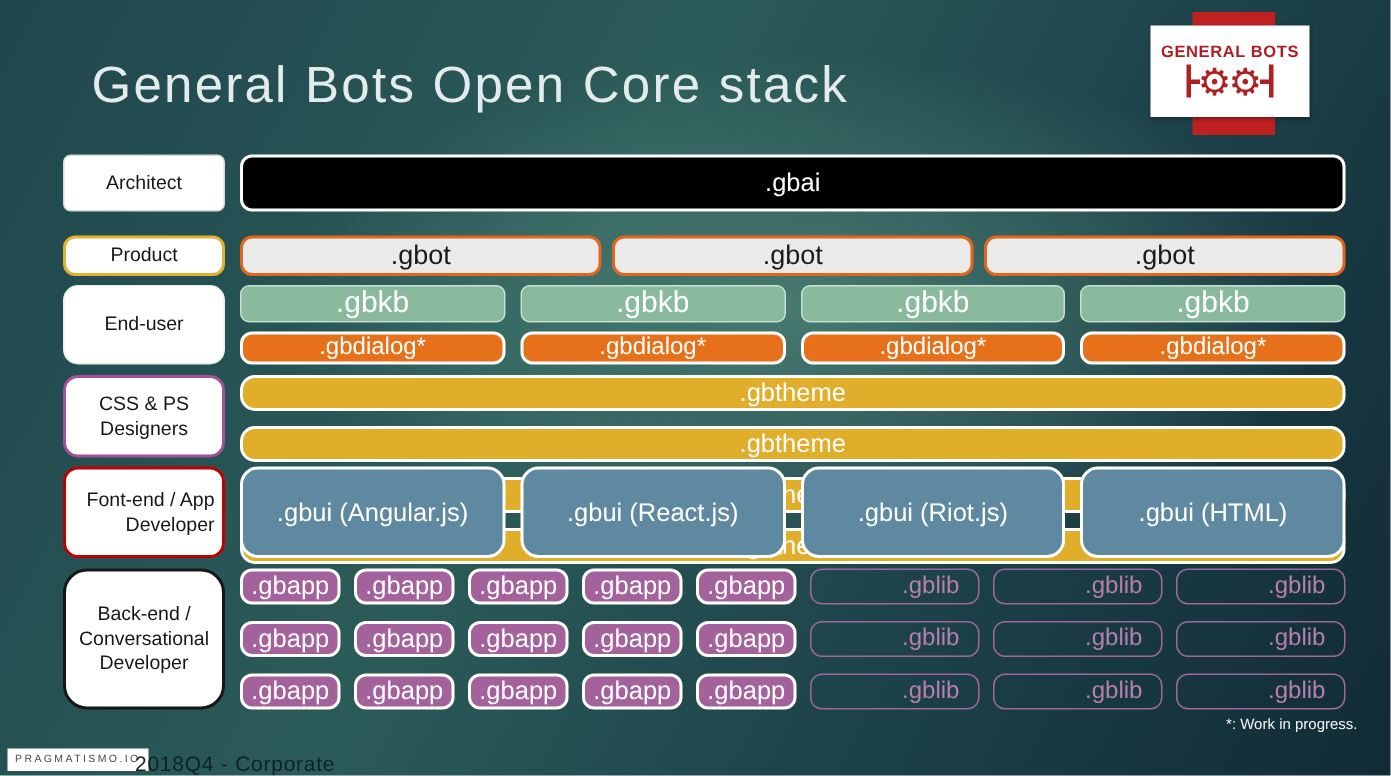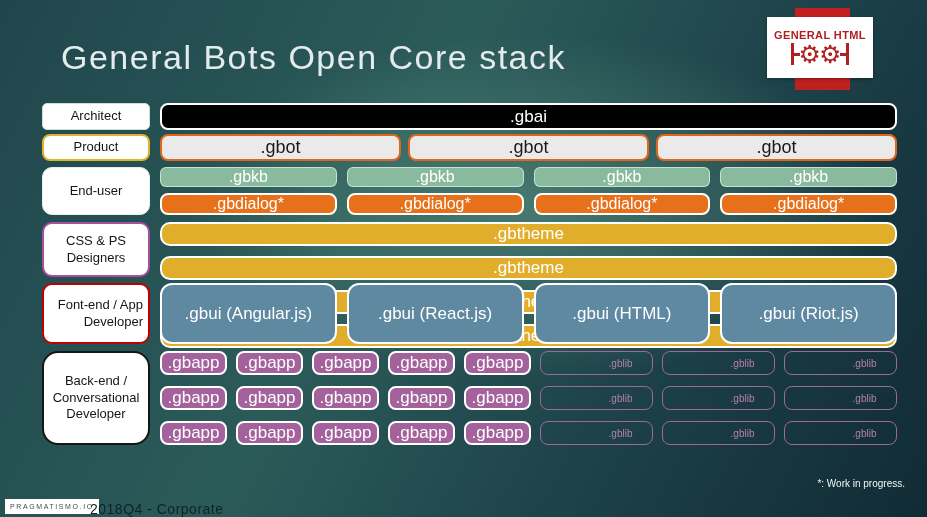--- a/index.html
+++ b/index.html
@@ -45,57 +45,57 @@
   .lbl-frontend  { border:2px solid #c00000; border-radius:10px;text-align:right; }
   .lbl-backend   { border:2px solid #161616; border-radius:16px; }
   .content { flex:1; display:flex; }
   .rows { flex:1; display:flex; flex-direction:column; }
   .box {
     flex:1; box-sizing:border-box; color:#ffffff;
     display:flex; align-items:center; justify-content:center; white-space:nowrap;
   }
   .gbai     { background:#000000; border:2px solid #ffffff; border-radius:8px;  font-size:17px; }
   .gbot     { background:#eaeaea; border:2px solid #e1661c; border-radius:8px;  font-size:18px; color:#1a1a1a; }
-  .gbkb     { background:#8aba9d; border:1px solid rgba(255,255,255,0.55); border-radius:6px; font-size:16px; }
+  .gbkb     { background:#8aba9d; border:1px solid rgba(255,255,255,0.55); border-radius:6px; font-size:20px; }
   .gbdialog { background:#e7711b; border:2px solid #ffffff; border-radius:8px;  font-size:16px; }
   .gbtheme  { background:#e0ae2a; border:2px solid #ffffff; border-radius:10px; font-size:17px; }
   .gbui     { background:#5e89a1; border:2px solid #ffffff; border-radius:12px; font-size:17px; }
   .gbapp    { background:#a4629d; border:2px solid #ffffff; border-radius:8px;  font-size:17px; }
-  .gblib    { background:transparent; border:1.5px solid #a06899; border-radius:8px; color:#b77fae; font-size:10px;padding-left:48px; }
+  .gblib    { background:transparent; border:1.5px solid #a06899; border-radius:8px; color:#b77fae; font-size:16px;padding-left:48px; }
   
   .badge {
     position:absolute; left:5px; bottom:3px; background:#ffffff; color:#4a4a4a;
     font-size:7px; letter-spacing:1.6px; padding:4px 5px; line-height:1;
   }
   .footer-text { position:absolute; left:90px; bottom:0px; font-size:14px; color:#0f2227; letter-spacing:0.5px; }
   .footnote { position:absolute; right:22px; bottom:28px; font-size:10px; color:#f2f6f6; }
 </style>
 </head>
 <body>
 
 <div class="slide">
 
   <h1 class="title">General Bots Open Core stack</h1>
 
   <div class="logo-stripe"></div>
   <div class="logo-card">
-    <div class="logo-name">GENERAL HTML</div>
+    <div class="logo-name">GENERAL BOTS</div>
     <div class="logo-gears">
       <span class="vbar"></span>
       <span class="hbar"></span>
       <span class="gear">⚙</span>
       <span class="gear">⚙</span>
       <span class="hbar"></span>
       <span class="vbar"></span>
     </div>
   </div>
 
   <div class="stack">
 
-    <div class="row" style="height:27px; margin-bottom:4px;">
+    <div class="row" style="height:38px; margin-bottom:16px;">
       <div class="lbl lbl-architect">Architect</div>
       <div class="content">
         <div class="box gbai">.gbai</div>
       </div>
     </div>
 
     <div class="row" style="height:27px; margin-bottom:6px;">
       <div class="lbl lbl-product">Product</div>
       <div class="content" style="gap:7px;">
         <div class="box gbot">.gbot</div>
@@ -130,22 +130,22 @@
         <div class="box gbtheme">.gbtheme</div>
         <div class="box gbtheme">.gbtheme</div>
       </div>
     </div>
 
     <div class="row" style="height:61px; margin-bottom:7px;">
       <div class="lbl lbl-frontend">Font-end / App Developer</div>
       <div class="content" style="gap:10px;">
         <div class="box gbui">.gbui (Angular.js)</div>
         <div class="box gbui">.gbui (React.js)</div>
+        <div class="box gbui">.gbui (Riot.js)</div>
         <div class="box gbui">.gbui (HTML)</div>
-        <div class="box gbui">.gbui (Riot.js)</div>
       </div>
     </div>
 
     <div class="section">
       <div class="lbl lbl-backend">Back-end / Conversational Developer</div>
       <div class="rows" style="gap:11px;">
         <div class="content" style="gap:9px; height:28px;">
           <div class="box gbapp">.gbapp</div>
           <div class="box gbapp">.gbapp</div>
           <div class="box gbapp">.gbapp</div>

